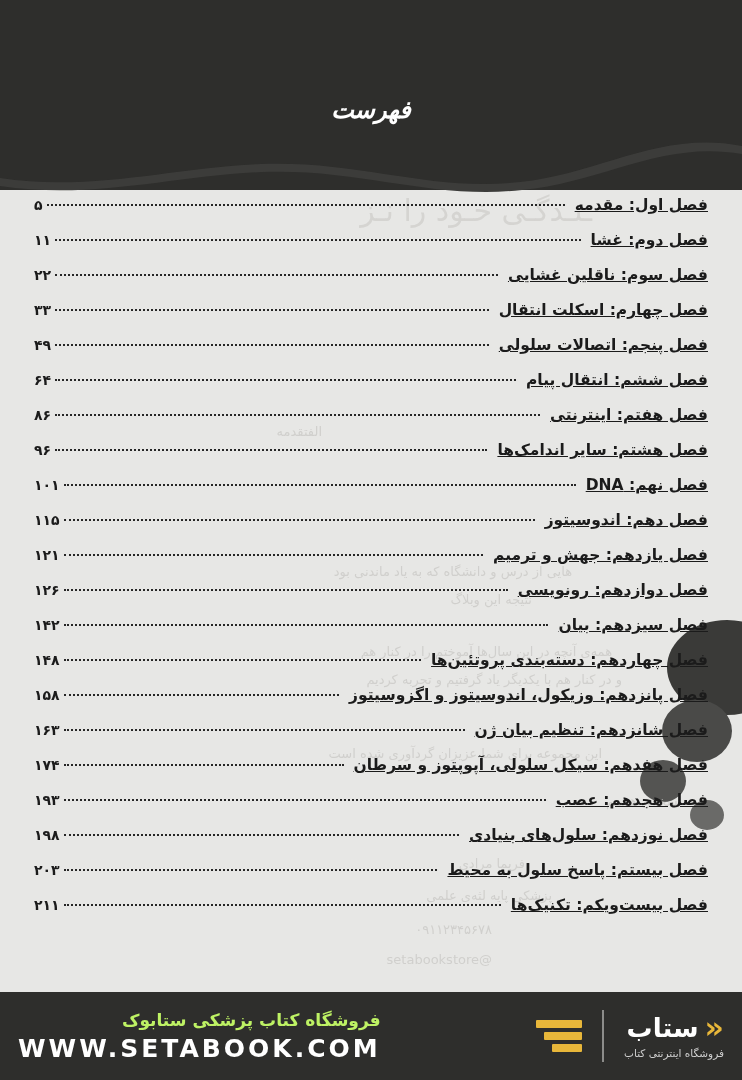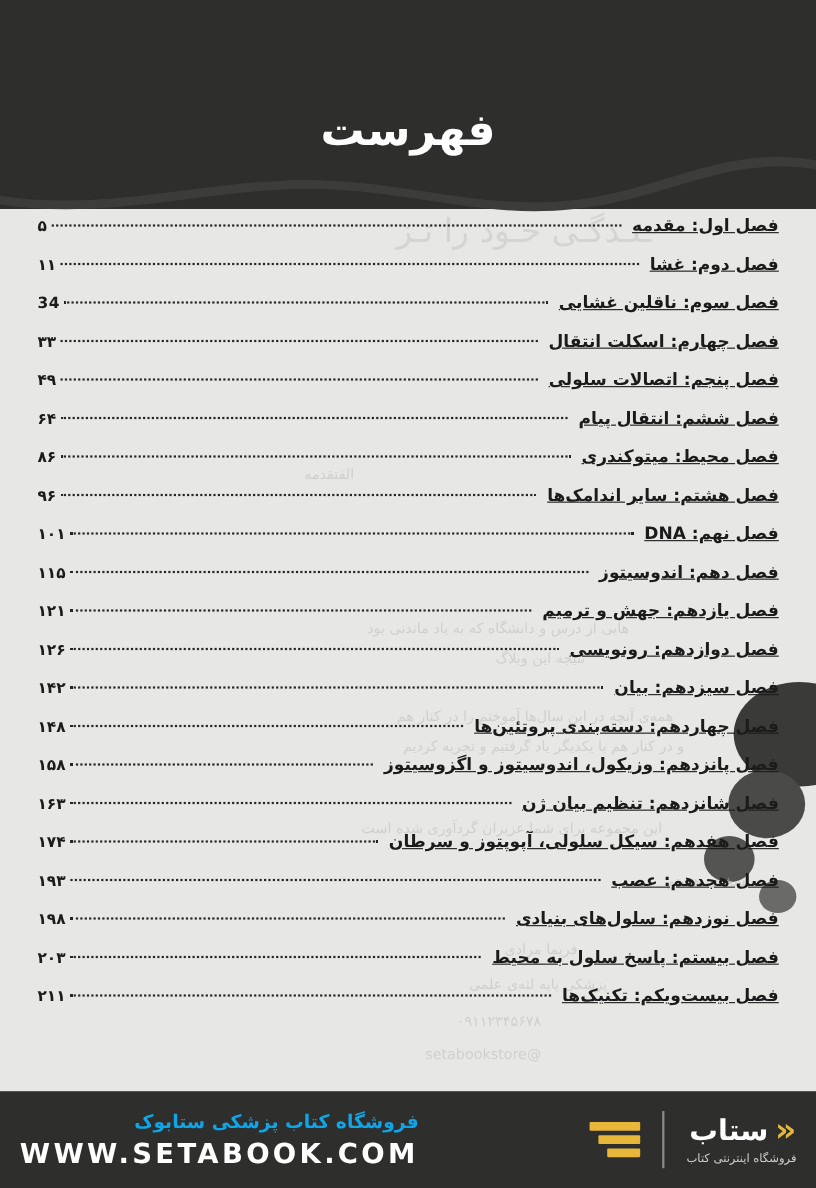--- a/index.html
+++ b/index.html
@@ -73,24 +73,25 @@
   }
   .header-wave svg { display: block; width: 742px; height: 90px; }
 
   .toc-title {
     position: absolute;
     top: 96px;
     left: 0;
     right: 0;
     text-align: center;
     color: #ffffff;
-    font-size: 40px;
+    font-size: 24px;
     font-weight: bold;
     letter-spacing: 1px;
     z-index: 4;
+    font-style: italic;
   }
 
   
   .toc {
     position: absolute;
     top: 196px;
     left: 34px;
     right: 34px;
     z-index: 3;
   }
@@ -185,21 +186,21 @@
   }
   .logo-bar.l1 { width: 46px; }
   .logo-bar.l2 { width: 38px; margin-right: 0; }
   .logo-bar.l3 { width: 30px; }
 
   .footer-left {
     text-align: left;
     direction: ltr;
   }
   .shop-name {
-    color: #0ea5e9;
+    color: #bef264;
     font-size: 17px;
     font-weight: bold;
     direction: rtl;
     text-align: right;
   }
   .site-url {
     color: #ffffff;
     font-size: 25px;
     font-weight: bold;
     letter-spacing: 3px;
@@ -256,21 +257,21 @@
 
     <div class="toc-row">
       <span class="chapter">فصل دوم: غشا</span>
       <span class="dots"></span>
       <span class="page-num">۱۱</span>
     </div>
 
     <div class="toc-row">
       <span class="chapter">فصل سوم: ناقلین غشایی</span>
       <span class="dots"></span>
-      <span class="page-num">34</span>
+      <span class="page-num">۲۲</span>
     </div>
 
     <div class="toc-row">
       <span class="chapter">فصل چهارم: اسکلت انتقال</span>
       <span class="dots"></span>
       <span class="page-num">۳۳</span>
     </div>
 
     <div class="toc-row">
       <span class="chapter">فصل پنجم: اتصالات سلولی</span>
@@ -278,21 +279,21 @@
       <span class="page-num">۴۹</span>
     </div>
 
     <div class="toc-row">
       <span class="chapter">فصل ششم: انتقال پیام</span>
       <span class="dots"></span>
       <span class="page-num">۶۴</span>
     </div>
 
     <div class="toc-row">
-      <span class="chapter">فصل محیط: میتوکندری</span>
+      <span class="chapter">فصل هفتم: اینترنتی</span>
       <span class="dots"></span>
       <span class="page-num">۸۶</span>
     </div>
 
     <div class="toc-row">
       <span class="chapter">فصل هشتم: سایر اندامک‌ها</span>
       <span class="dots"></span>
       <span class="page-num">۹۶</span>
     </div>
 

